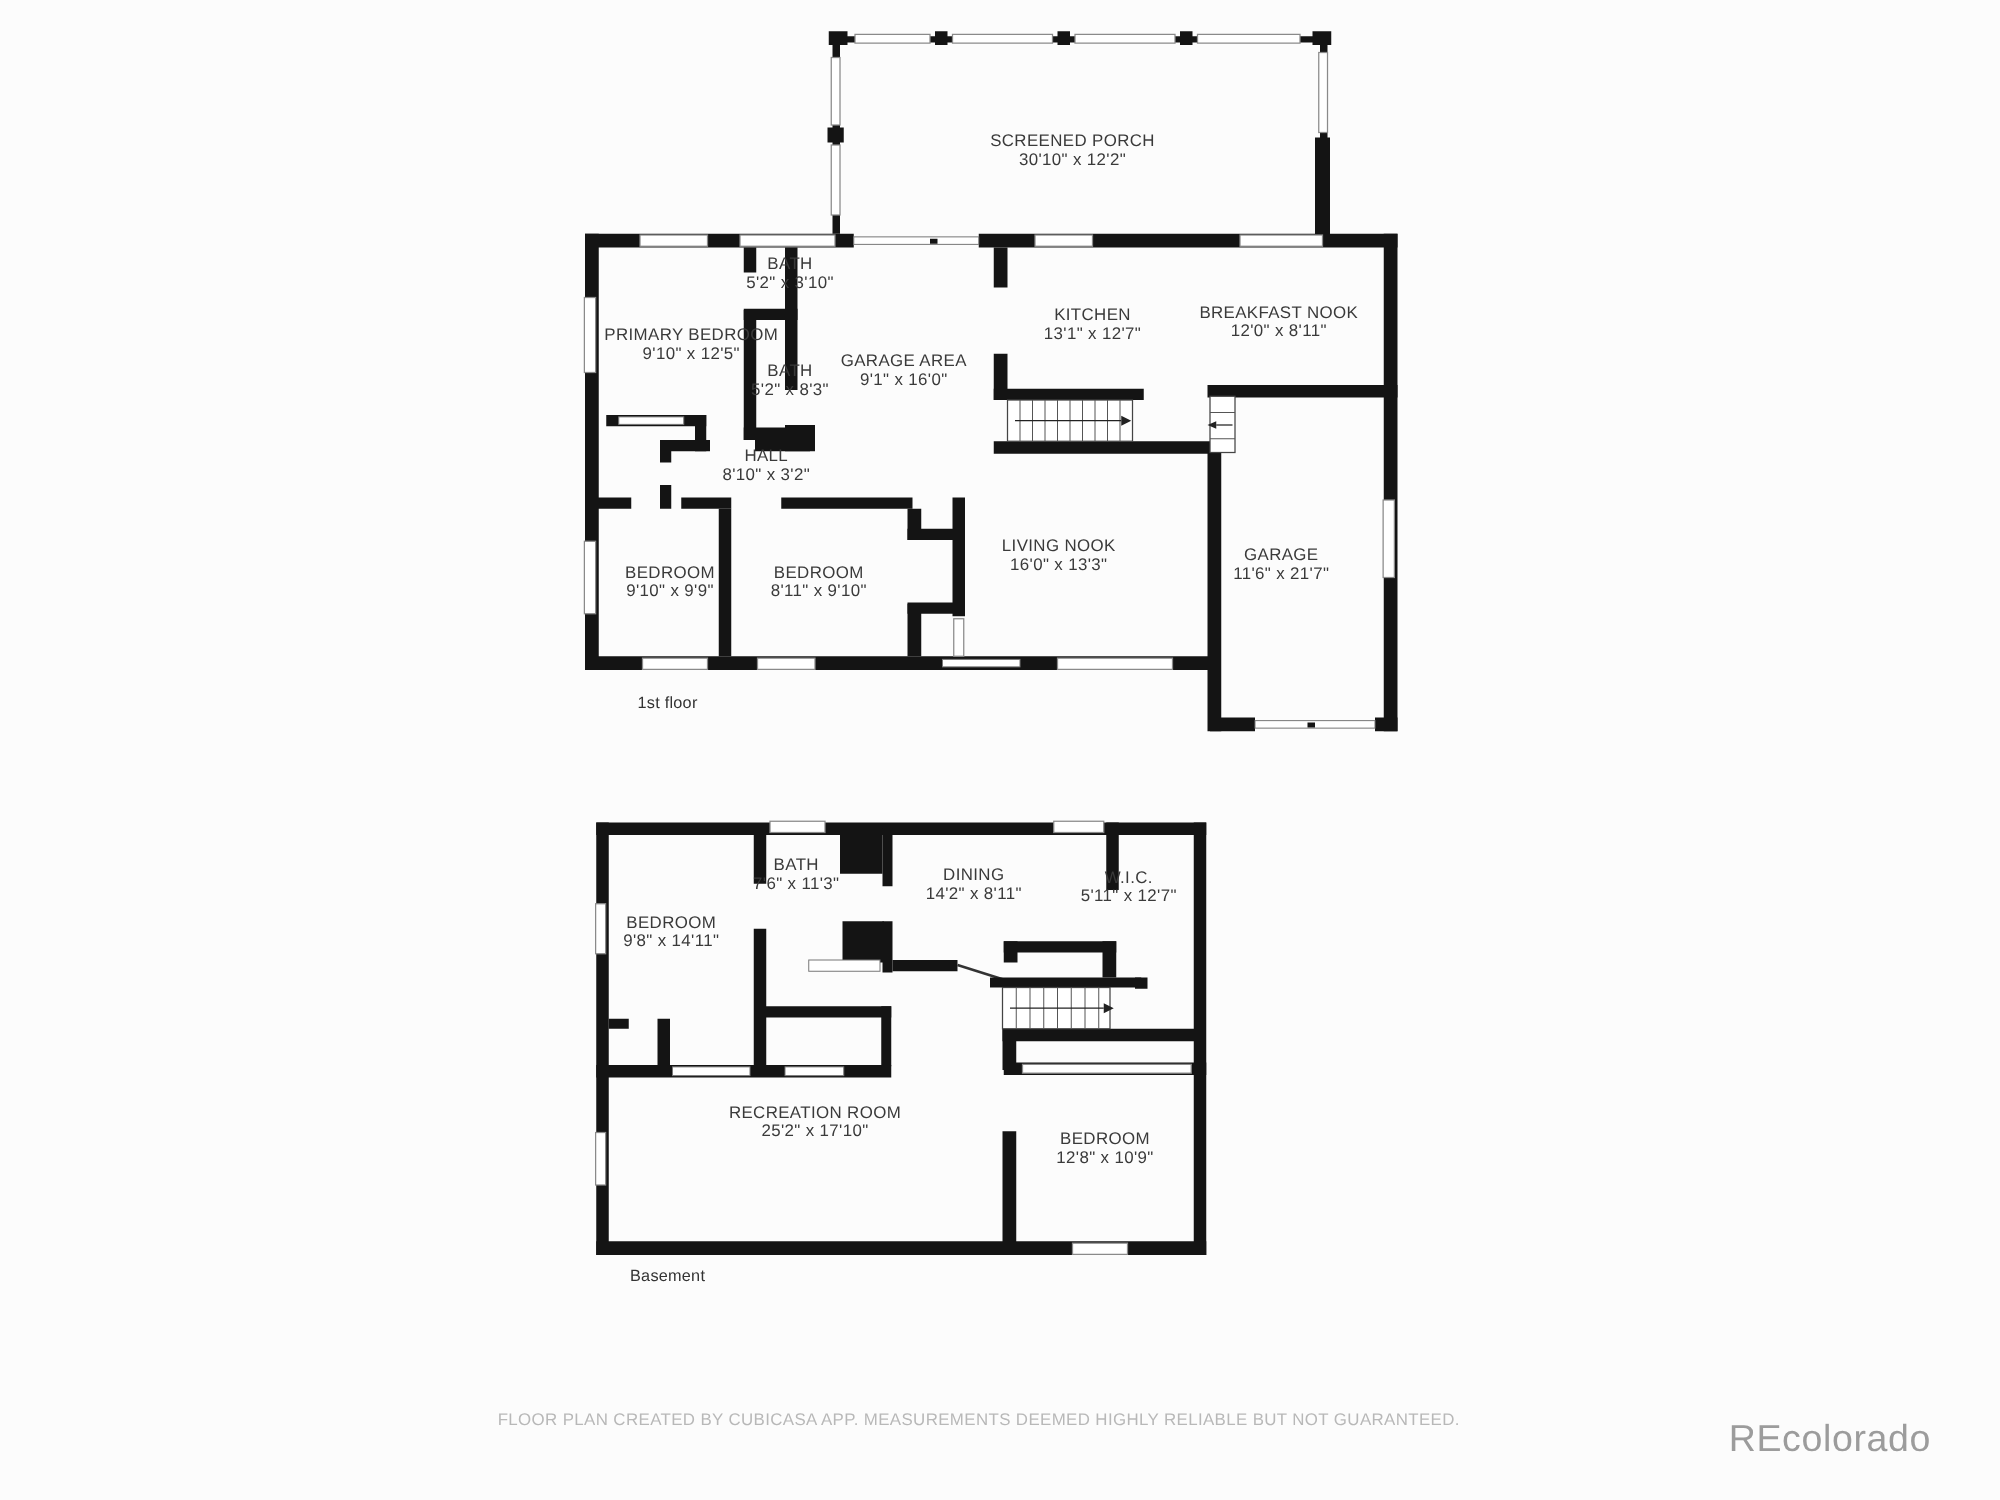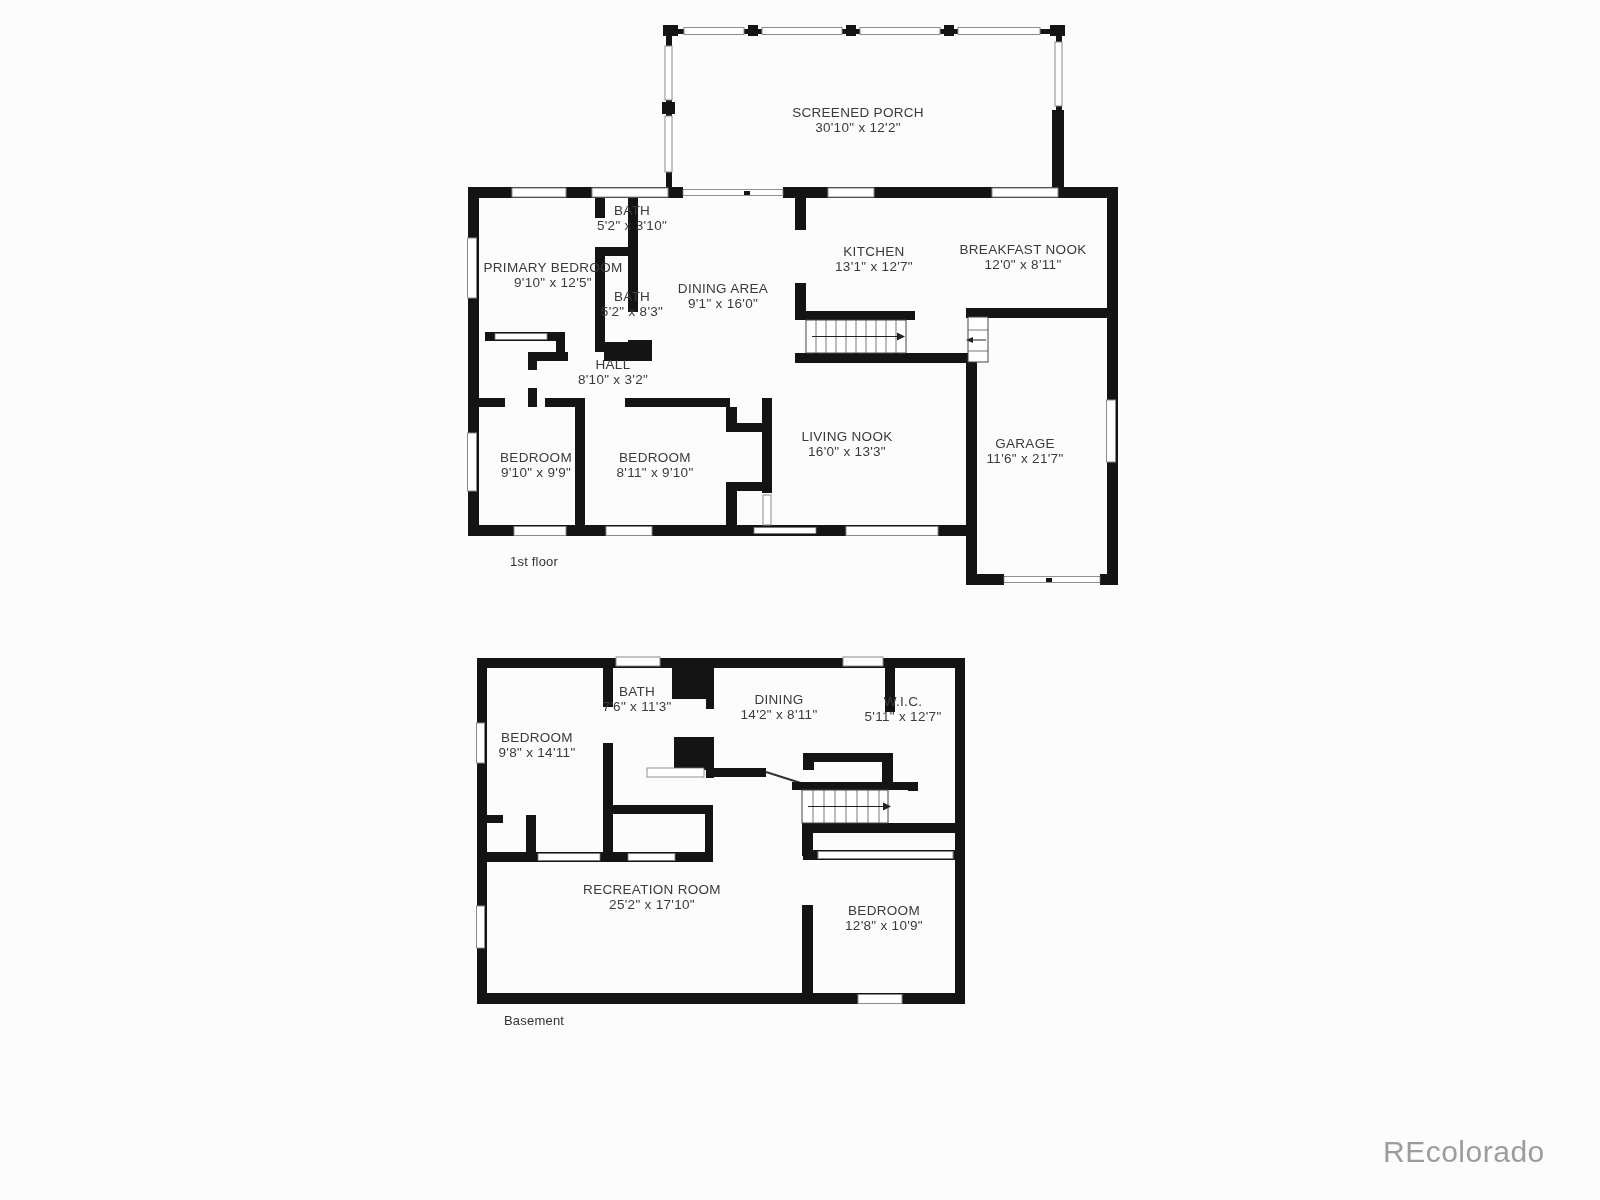--- a/index.html
+++ b/index.html
@@ -202,21 +202,21 @@
   </div>
   <div class="room-label" style="left:632px;top:218px">
     <div class="room-name">BATH</div>
     <div class="room-dims">5'2" x 3'10"</div>
   </div>
   <div class="room-label" style="left:632px;top:304px">
     <div class="room-name">BATH</div>
     <div class="room-dims">5'2" x 8'3"</div>
   </div>
   <div class="room-label" style="left:723px;top:296px">
-    <div class="room-name">DINING AREA</div>
+    <div class="room-name">GARAGE AREA</div>
     <div class="room-dims">9'1" x 16'0"</div>
   </div>
   <div class="room-label" style="left:874px;top:259px">
     <div class="room-name">KITCHEN</div>
     <div class="room-dims">13'1" x 12'7"</div>
   </div>
   <div class="room-label" style="left:1023px;top:257px">
     <div class="room-name">BREAKFAST NOOK</div>
     <div class="room-dims">12'0" x 8'11"</div>
   </div>
@@ -261,15 +261,16 @@
   <div class="room-label" style="left:652px;top:897px">
     <div class="room-name">RECREATION ROOM</div>
     <div class="room-dims">25'2" x 17'10"</div>
   </div>
   <div class="room-label" style="left:884px;top:918px">
     <div class="room-name">BEDROOM</div>
     <div class="room-dims">12'8" x 10'9"</div>
   </div>
   <div class="floor-caption" style="left:464px;top:1013px">Basement</div>
 
+  <div class="footer-note">FLOOR PLAN CREATED BY CUBICASA APP. MEASUREMENTS DEEMED HIGHLY RELIABLE BUT NOT GUARANTEED.</div>
   <div class="watermark">REcolorado</div>
 
 </div>
 
 </body></html>

